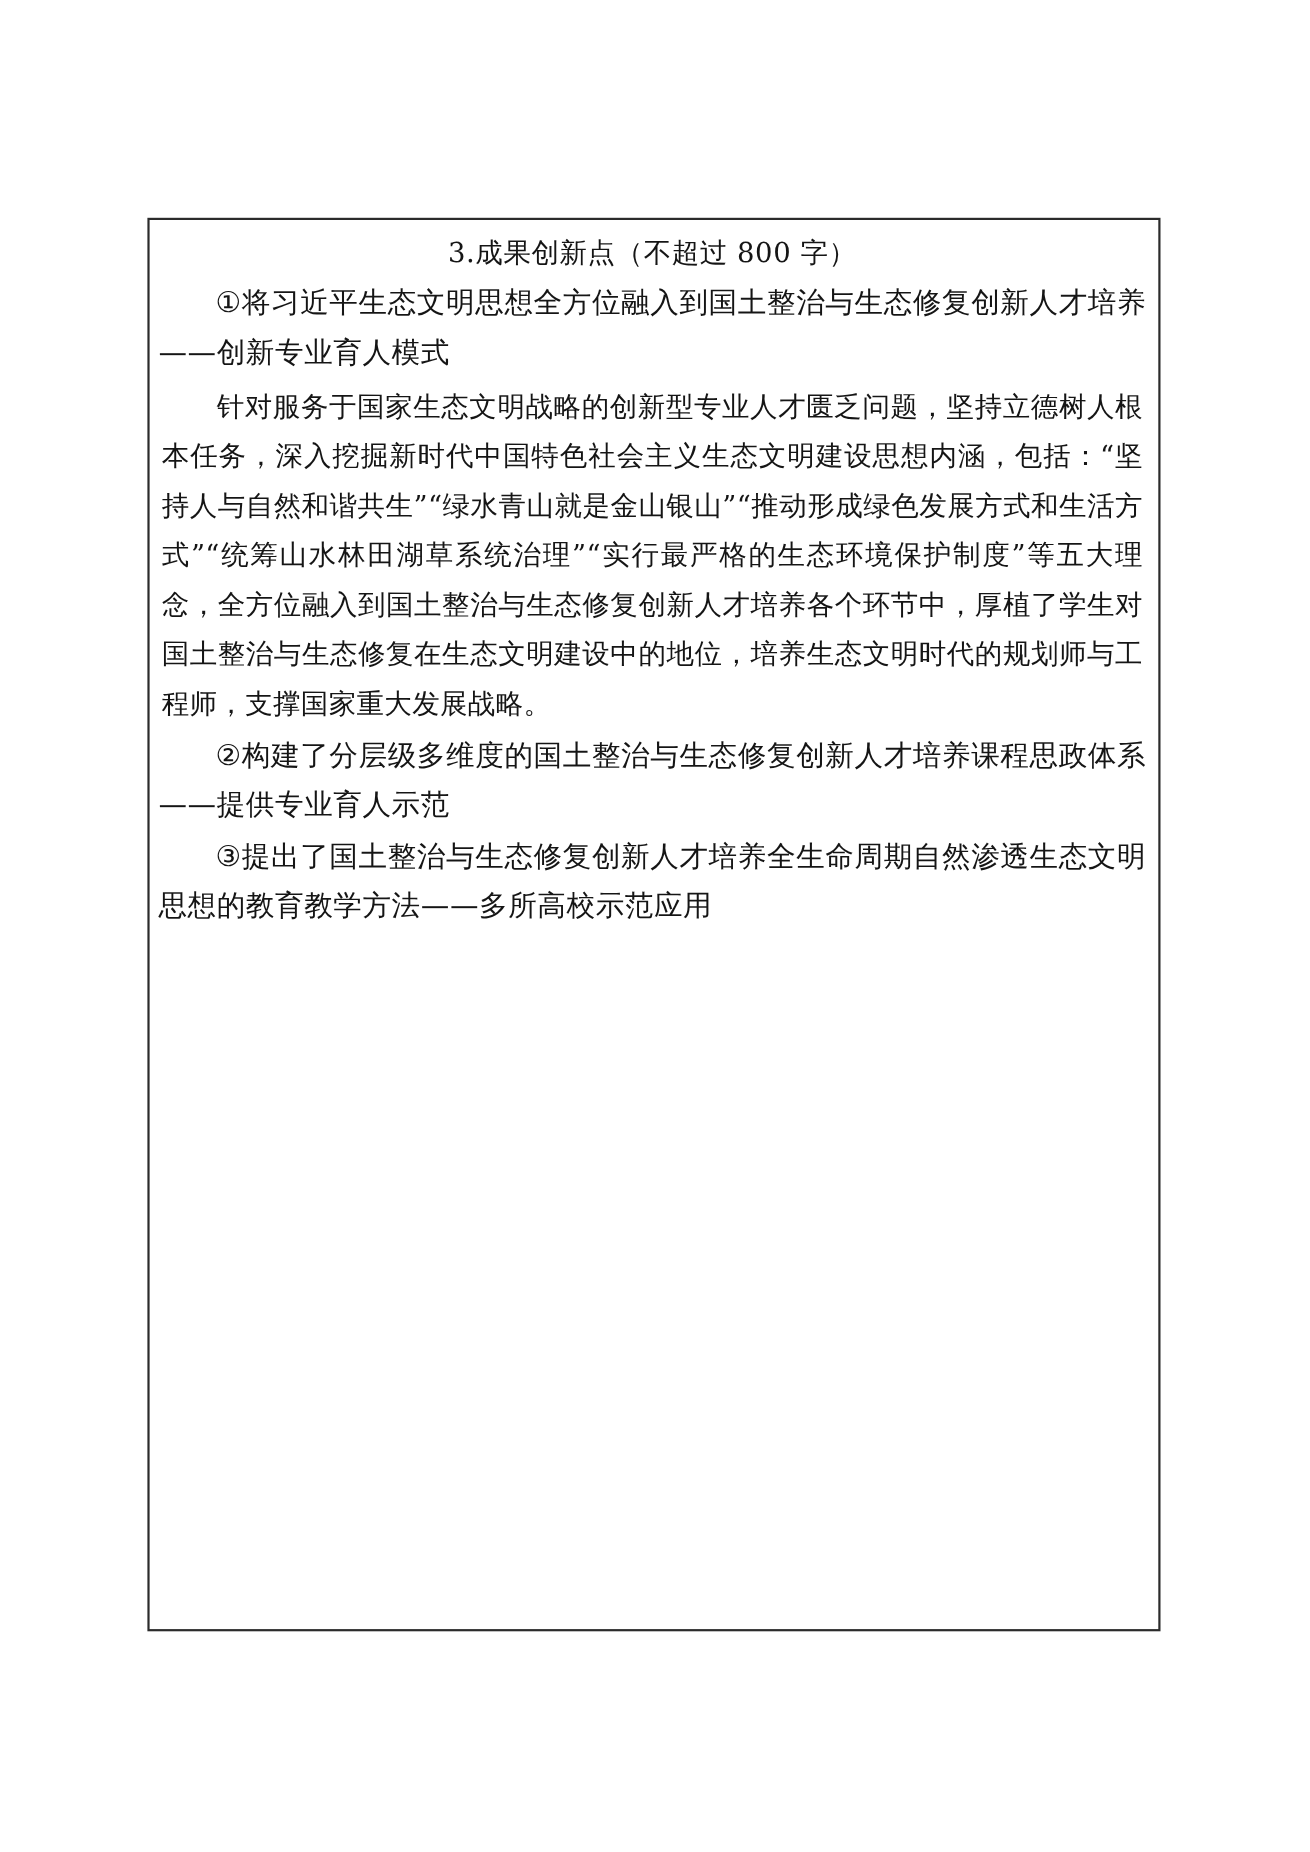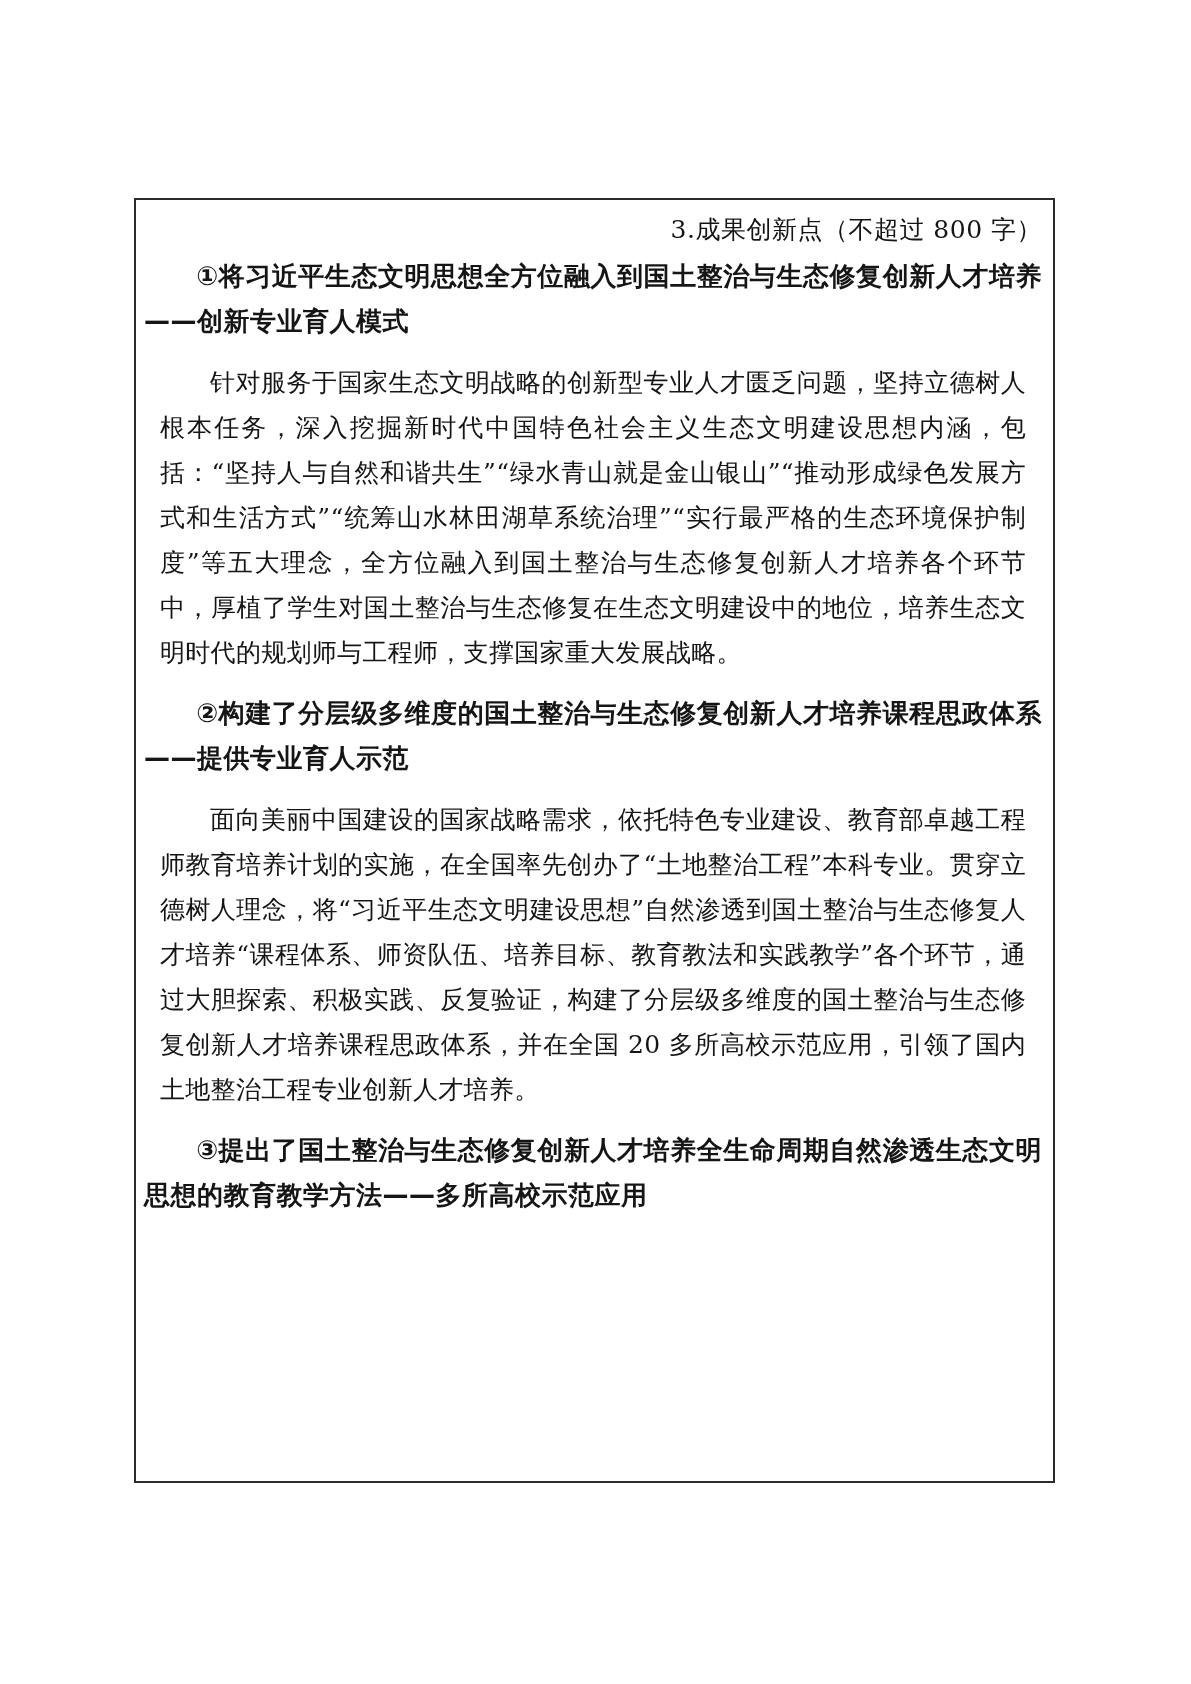--- a/index.html
+++ b/index.html
@@ -22,52 +22,51 @@
     top: 198px;
     width: 921px;
     min-height: 1285px;
     box-sizing: border-box;
     border: 2px solid #2b2b2b;
     padding: 7px 11px 6px 8px;
   }
   .section-title {
     font-size: 25px;
     line-height: 45px;
-    text-align: right;
+    text-align: center;
     letter-spacing: 0.5px;
   }
   .section-heading {
     font-family: "DejaVu Sans", "Liberation Sans", sans-serif;
-    font-weight: bold;
+    font-weight: normal;
     font-size: 26px;
     line-height: 45px;
     margin: 2px 0;
     text-indent: 2em;
     text-align: justify;
     letter-spacing: 0.5px;
   }
   .section-body {
     font-size: 25px;
     line-height: 45px;
-    margin: 16px;
+    margin: 3px;
     text-indent: 2em;
     text-align: justify;
     letter-spacing: 0.3px;
   }
 </style>
 </head>
 <body>
 
 <div class="page">
   <div class="content-box">
 
     <div class="section-title">3.成果创新点（不超过 800 字）</div>
 
     <p class="section-heading">①将习近平生态文明思想全方位融入到国土整治与生态修复创新人才培养——创新专业育人模式</p>
     <p class="section-body">针对服务于国家生态文明战略的创新型专业人才匮乏问题，坚持立德树人根本任务，深入挖掘新时代中国特色社会主义生态文明建设思想内涵，包括：“坚持人与自然和谐共生”“绿水青山就是金山银山”“推动形成绿色发展方式和生活方式”“统筹山水林田湖草系统治理”“实行最严格的生态环境保护制度”等五大理念，全方位融入到国土整治与生态修复创新人才培养各个环节中，厚植了学生对国土整治与生态修复在生态文明建设中的地位，培养生态文明时代的规划师与工程师，支撑国家重大发展战略。</p>
 
     <p class="section-heading">②构建了分层级多维度的国土整治与生态修复创新人才培养课程思政体系——提供专业育人示范</p>
-    <p class="section-body">面向美丽中国建设的国家战略需求，依托特色专业建设、教育部卓越工程师教育培养计划的实施，在全国率先创办了“土地整治工程”本科专业。贯穿立德树人理念，将“习近平生态文明建设思想”自然渗透到国土整治与生态修复人才培养“课程体系、师资队伍、培养目标、教育教法和实践教学”各个环节，通过大胆探索、积极实践、反复验证，构建了分层级多维度的国土整治与生态修复创新人才培养课程思政体系，并在全国 20 多所高校示范应用，引领了国内土地整治工程专业创新人才培养。</p>
 
     <p class="section-heading">③提出了国土整治与生态修复创新人才培养全生命周期自然渗透生态文明思想的教育教学方法——多所高校示范应用</p>
 
   </div>
 </div>
 
 </body></html>

